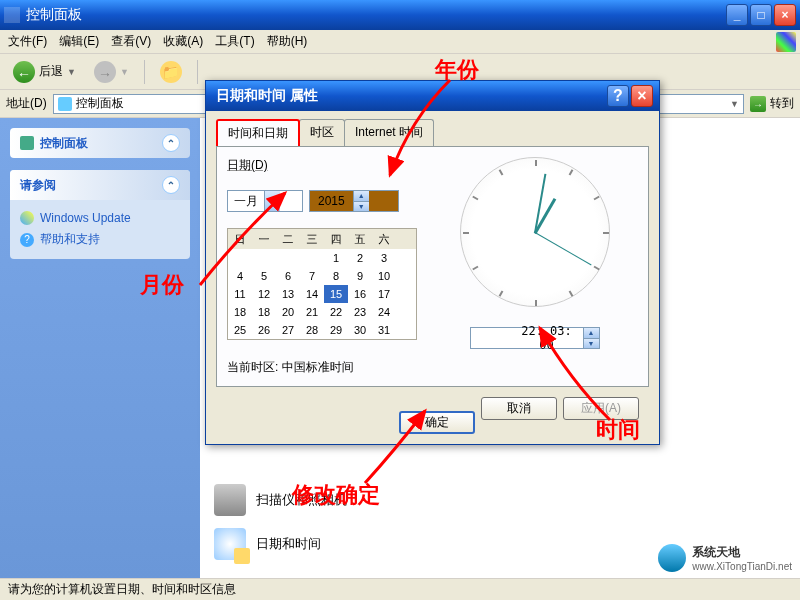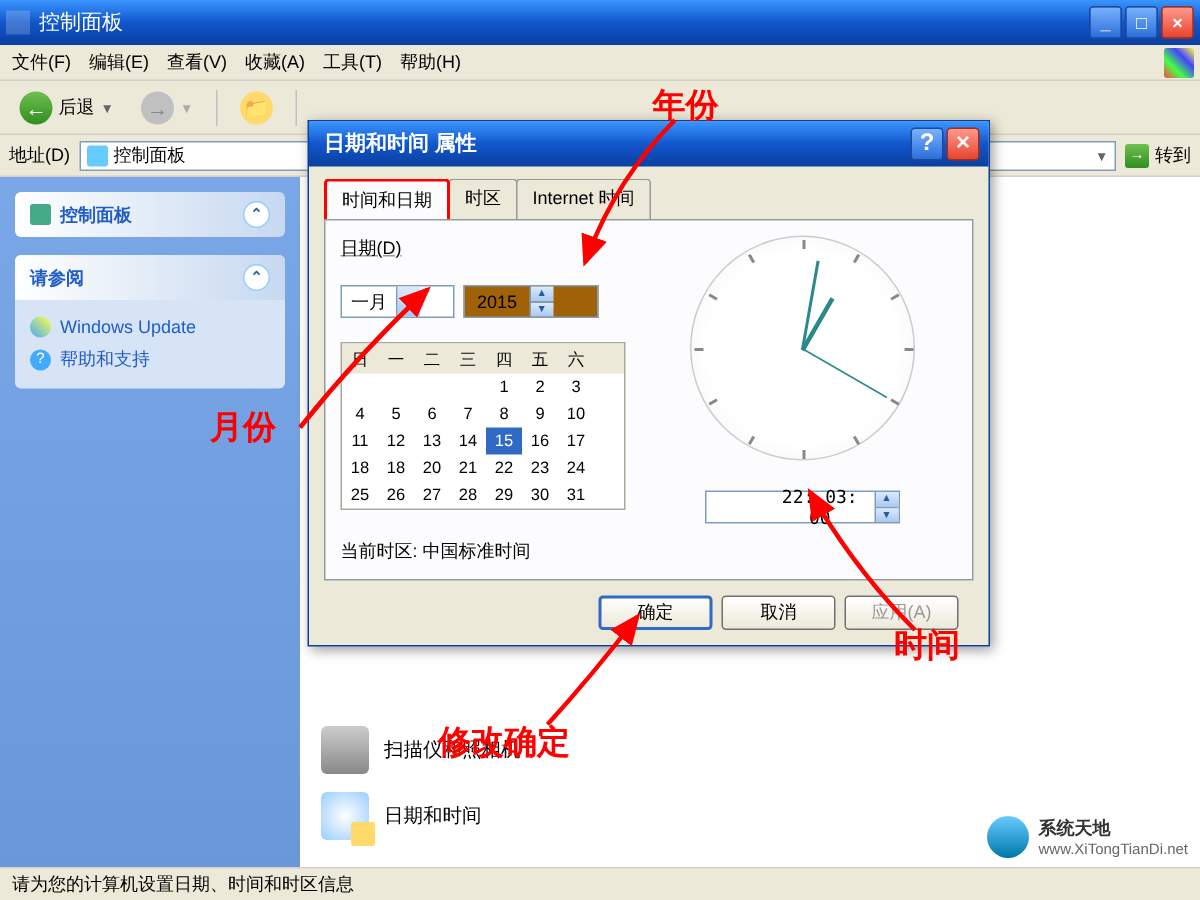--- a/index.html
+++ b/index.html
@@ -92,21 +92,21 @@
 .hand.s { width:65px; transform:rotate(30deg); height:1px; }
 .tick { position:absolute; width:2px; height:6px; background:#888; left:50%; top:2px; transform-origin:1px 73px; }
 
 .time-input { height:22px; border:1px solid #7f9db9; background:#fff; display:flex; align-items:center; margin:0 auto; width:130px; }
 .time-text { flex:1; text-align:center; font-size:12px; font-family:monospace;padding-left:40px; }
 
 .tz-row { font-size:12px; margin-top:10px; }
 
 .dlg-btns { display:flex; justify-content:flex-end; gap:6px; padding:10px 10px 0; }
 .btn { min-width:76px; height:23px; background:linear-gradient(to bottom,#fff,#ece9d8); border:1px solid #707070; border-radius:3px; font-size:12px; display:flex; align-items:center; justify-content:center; }
-.btn.default { border:2px solid #316ac5; }
+.btn.default { border:2px solid #316ac5;margin-top:14px; }
 .btn.disabled { color:#999; }
 
 
 .annot { position:absolute; font-size:22px; font-weight:bold; color:#f00; pointer-events:none; z-index:100; }
 .arrow { position:absolute; pointer-events:none; z-index:99; }
 
 
 .statusbar { height:22px; background:#ece9d8; border-top:1px solid #d4d0c8; display:flex; align-items:center; padding:0 8px; font-size:12px; }
 
 

